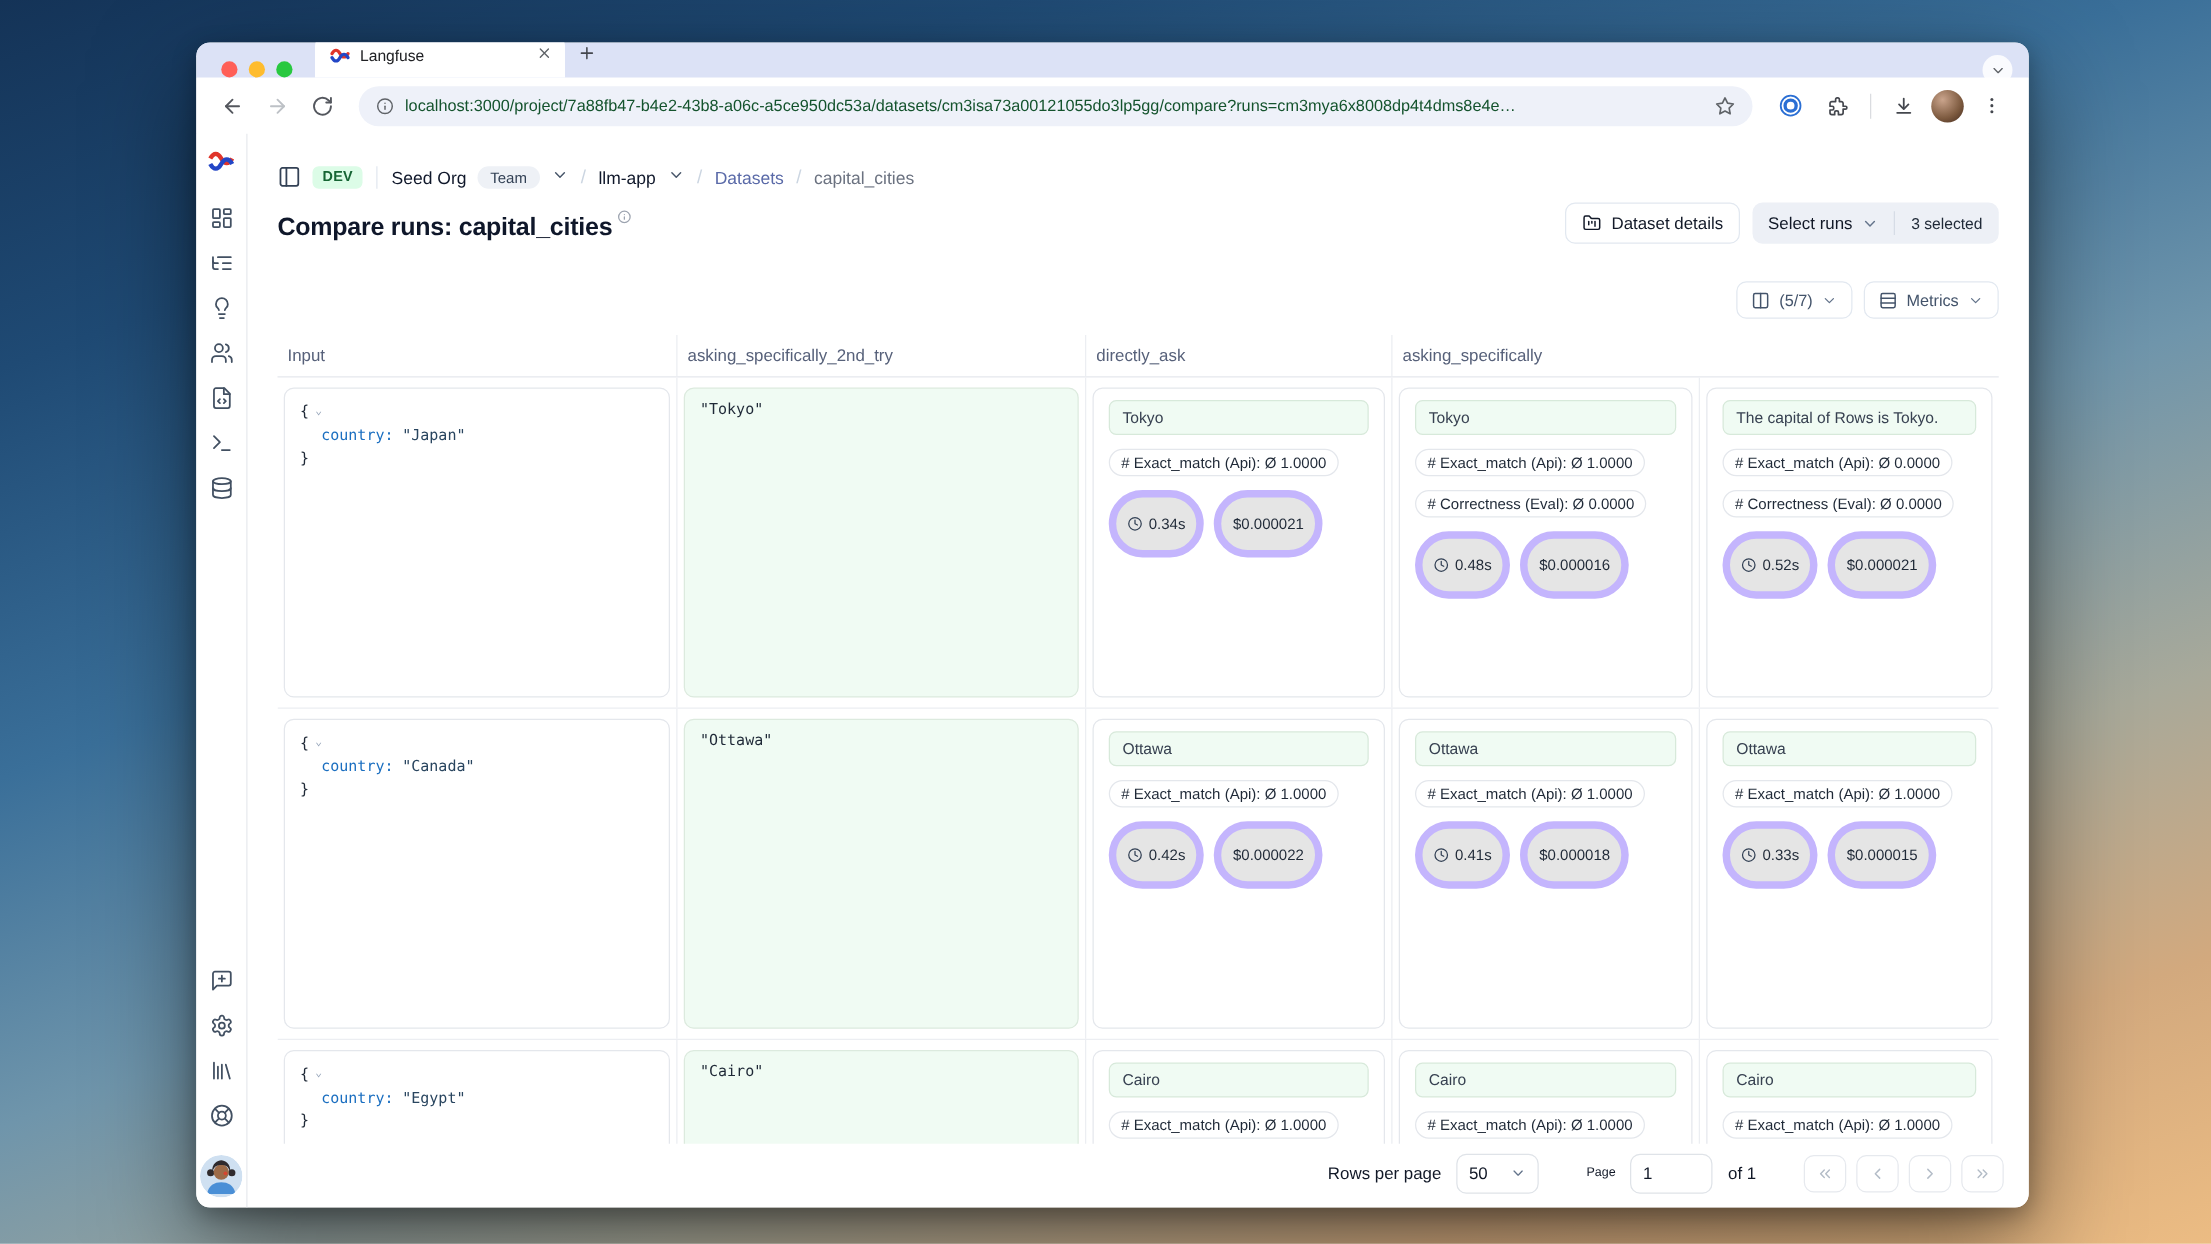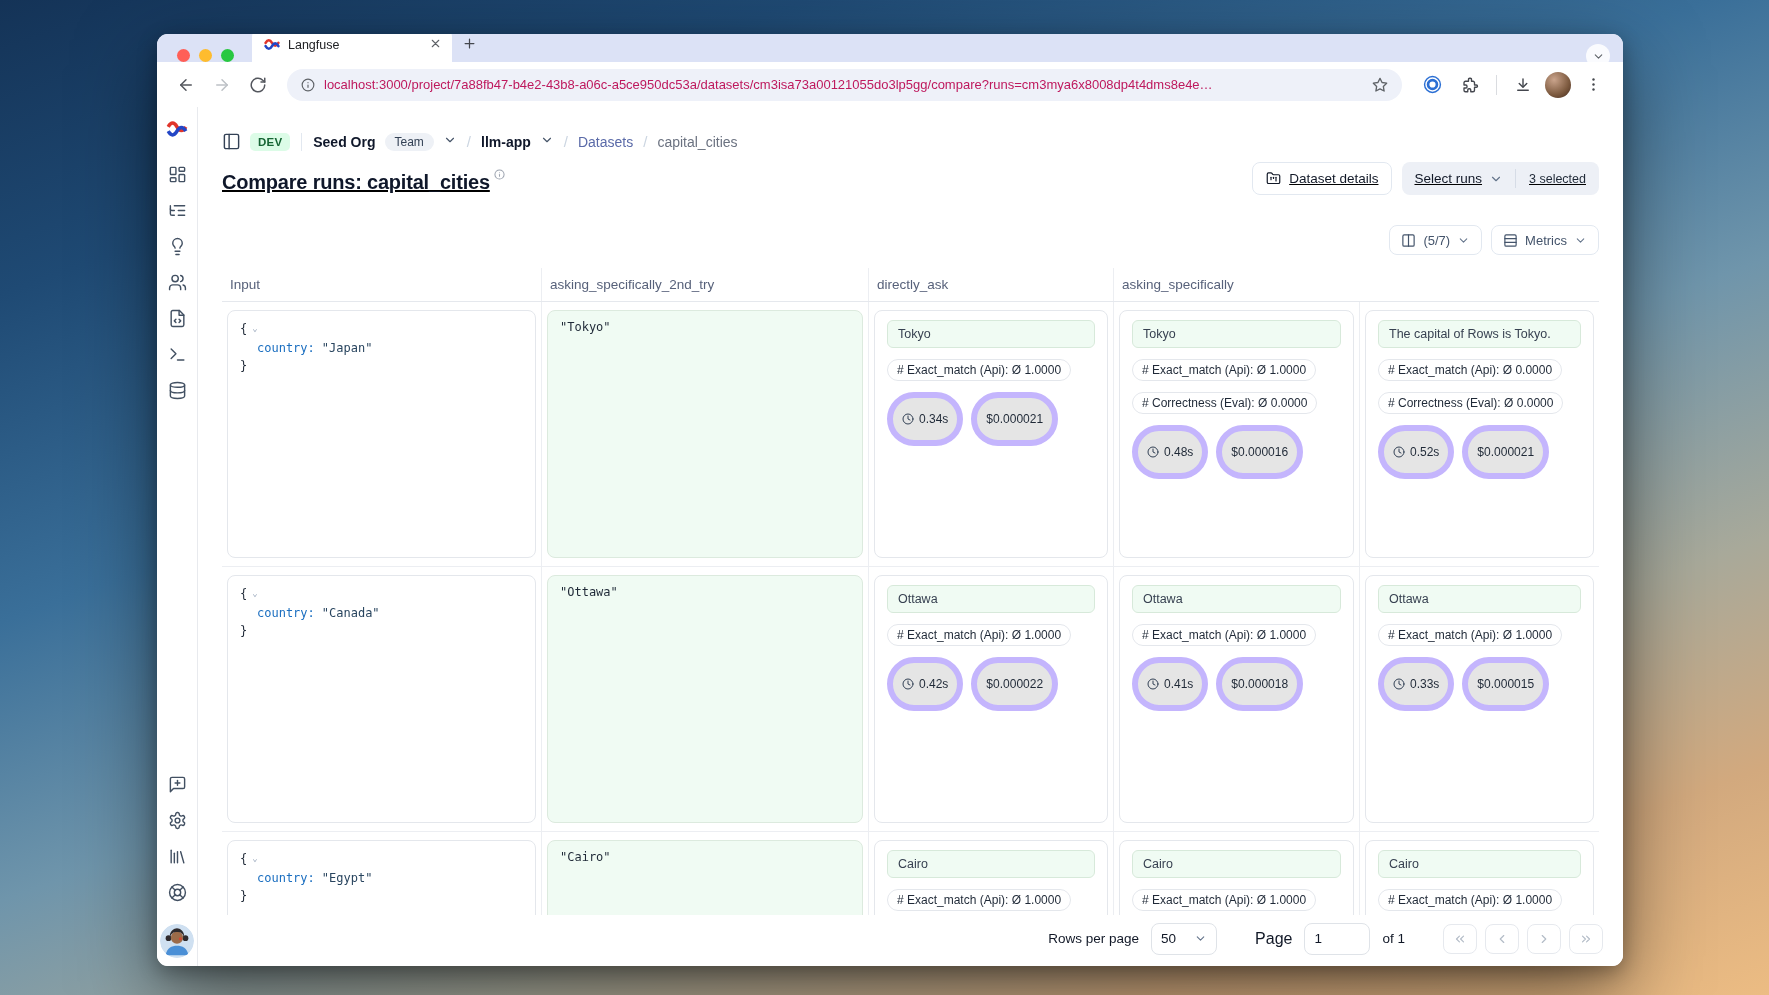--- a/index.html
+++ b/index.html
@@ -29,21 +29,21 @@
   .tabsearch { position:absolute; right:13px; top:10px; width:24px; height:24px; border-radius:50%;
                background:rgba(255,255,255,.85); color:#5f6368; display:flex; align-items:center; justify-content:center; }
   .tabsearch .ic{width:13px;height:13px;}
 
   .toolbar { height:45px; background:#fff; display:flex; align-items:center; padding:0 14px; gap:6px; flex:none; }
   .navbtn { width:30px; height:30px; display:flex; align-items:center; justify-content:center; color:#54575e; border-radius:50%; }
   .navbtn.disabled { color:#bdc1c6; }
   .urlbar { flex:1; height:32px; background:#eef1f9; border-radius:16px; margin:0 8px;
             display:flex; align-items:center; gap:9px; padding:0 14px; min-width:0; }
   .urlbar .ic { width:14px; height:14px; color:#5f6368; }
-  .url-text { font-size:13px; color:#be185d; white-space:nowrap; overflow:hidden; flex:1; }
+  .url-text { font-size:13px; color:#14532d; white-space:nowrap; overflow:hidden; flex:1; }
   .url-star { margin-left:auto; }
   .ext-sep { width:1px; height:20px; background:#dadce0; margin:0 4px; }
   .tool-ic { width:32px; height:32px; display:flex; align-items:center; justify-content:center; color:#44474e; }
   .avatar-sm { width:26px; height:26px; border-radius:50%;
                background:radial-gradient(circle at 35% 30%, #caa48c, #7d5a3f 60%, #41281c 100%); }
 
   
   .app { flex:1; display:flex; min-height:0; background:#fff; }
   .rail { width:41px; border-right:1px solid #e8eaee; display:flex; flex-direction:column; align-items:center;
           padding:12px 0 8px; flex:none; }
@@ -58,23 +58,23 @@
 
   .crumbs { display:flex; align-items:center; gap:9px; font-size:14px; color:#0f172a; }
   .crumb-toggle { color:#334155; display:flex; } .crumb-toggle .ic{width:19px;height:19px;stroke-width:1.8;}
   .badge-env { background:#dcfce7; color:#166534; font-size:11.5px; font-weight:700; padding:3px 8px; border-radius:5px; letter-spacing:.2px; }
   .crumb-div { width:1px; height:18px; background:#e2e8f0; margin:0 2px; }
   .pill { background:#eef1f6; color:#334155; font-size:12px; font-weight:500; padding:2px 10px; border-radius:999px; }
   .chev { color:#475569; } .chev .ic{width:14px;height:14px;}
   .slash { color:#cbd5e1; font-size:15px; font-weight:300; padding:0 1px; }
   .crumb-link { color:#5a6aa8; }
   .crumb-current { color:#6b7280; }
-  .crumb-name { font-weight:700; }
-
-  .titlerow { display:flex; align-items:flex-start; margin-top:11px;text-decoration:underline; }
+  .crumb-name { font-weight:400; }
+
+  .titlerow { display:flex; align-items:flex-start; margin-top:11px; }
   .page-title { font-size:20px; font-weight:700; color:#0f172a; letter-spacing:-.2px; }
   .title-info { color:#9ca3af; margin-left:4px; vertical-align:9px; display:inline-block; }
   .title-info .ic { width:11px; height:11px; stroke-width:2.2; }
   .titlerow-right { margin-left:auto; display:flex; gap:10px; align-items:center; }
   .btn { display:inline-flex; align-items:center; gap:8px; height:33px; padding:11px 13px; border-radius:8px;
          font-size:13.5px; font-weight:500; color:#111827; background:#fff; border:1px solid #e2e8f0; cursor:pointer; }
   .btn .ic { width:15px; height:15px; stroke-width:1.9; }
   .btn-seg { display:inline-flex; align-items:center; height:33px; background:#edf0f6; border-radius:8px; overflow:hidden; }
   .btn-seg .seg-l { display:flex; align-items:center; gap:7px; padding:0 12px; font-size:13.5px; font-weight:500; color:#111827; height:100%; }
   .btn-seg .seg-sep { width:1px; height:19px; background:#d6dce6; }
@@ -112,21 +112,21 @@
   .metric { display:inline-flex; align-items:center; gap:5px; border:6px solid #c4b5fd; border-radius:999px;
             padding:14px 9px; font-size:12px; color:#1f2937; background:#e5e5e5; white-space:nowrap; }
   .metric .ic { width:12px; height:12px; stroke-width:2; color:#334155; }
 
   
   .pagefoot { height:51px; flex:none; display:flex; align-items:center; justify-content:flex-end; gap:12px; padding:0 20px 4px; }
   .foot-label { font-size:13.5px; color:#111827;margin-left:22px; }
   .foot-sel { display:flex; align-items:center; justify-content:space-between; width:66px; height:32px;
               border:1px solid #dfe3e8; border-radius:8px; padding:0 9px; font-size:13.5px; color:#111827; margin-right:26px; }
   .foot-sel .ic { width:13px; height:13px; color:#64748b; }
-  .foot-page-label { font-size:16px; color:#111827; font-weight:500; }
+  .foot-page-label { font-size:10px; color:#111827; font-weight:500; }
   .foot-input { width:66px; height:32px; border:1px solid #dfe3e8; border-radius:8px; padding:0 9px;
                 font-size:13.5px; color:#111827; font-family:"Liberation Sans",sans-serif; outline:none; }
   .foot-of { font-size:13.5px; color:#111827; margin-right:26px; }
   .navgroup { display:flex; gap:8px; }
   .pgbtn { width:34px; height:30px; border:1px solid #e6e9ee; border-radius:8px; background:#fff;
            display:flex; align-items:center; justify-content:center; color:#b3bcc7; }
   .pgbtn .ic { width:14px; height:14px; }
 </style>
 </head>
 <body>

